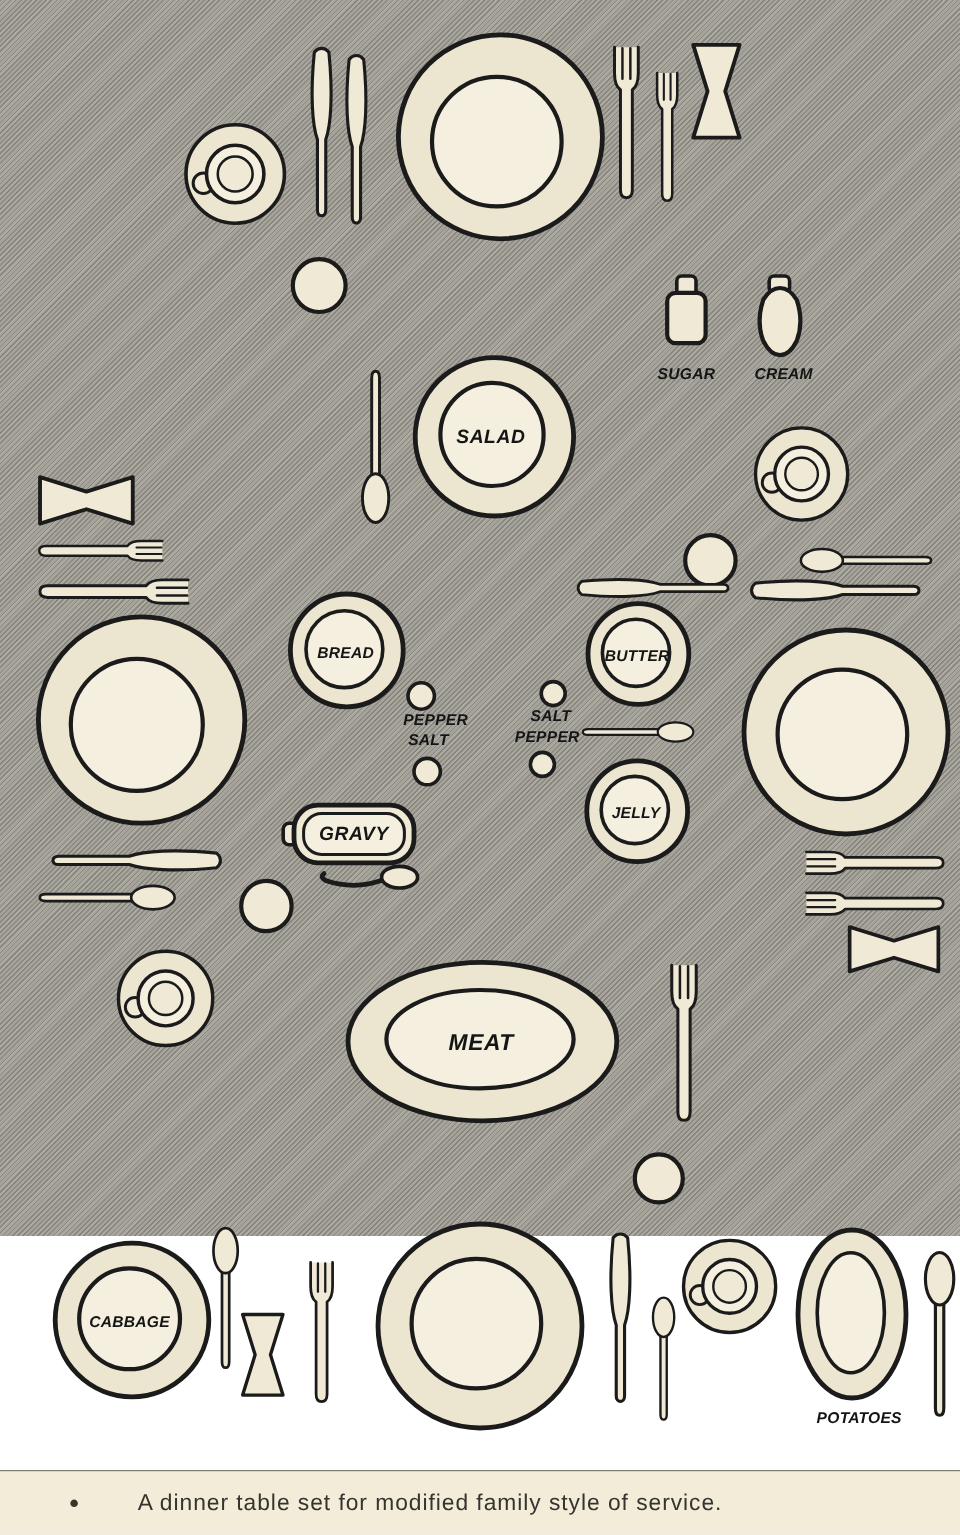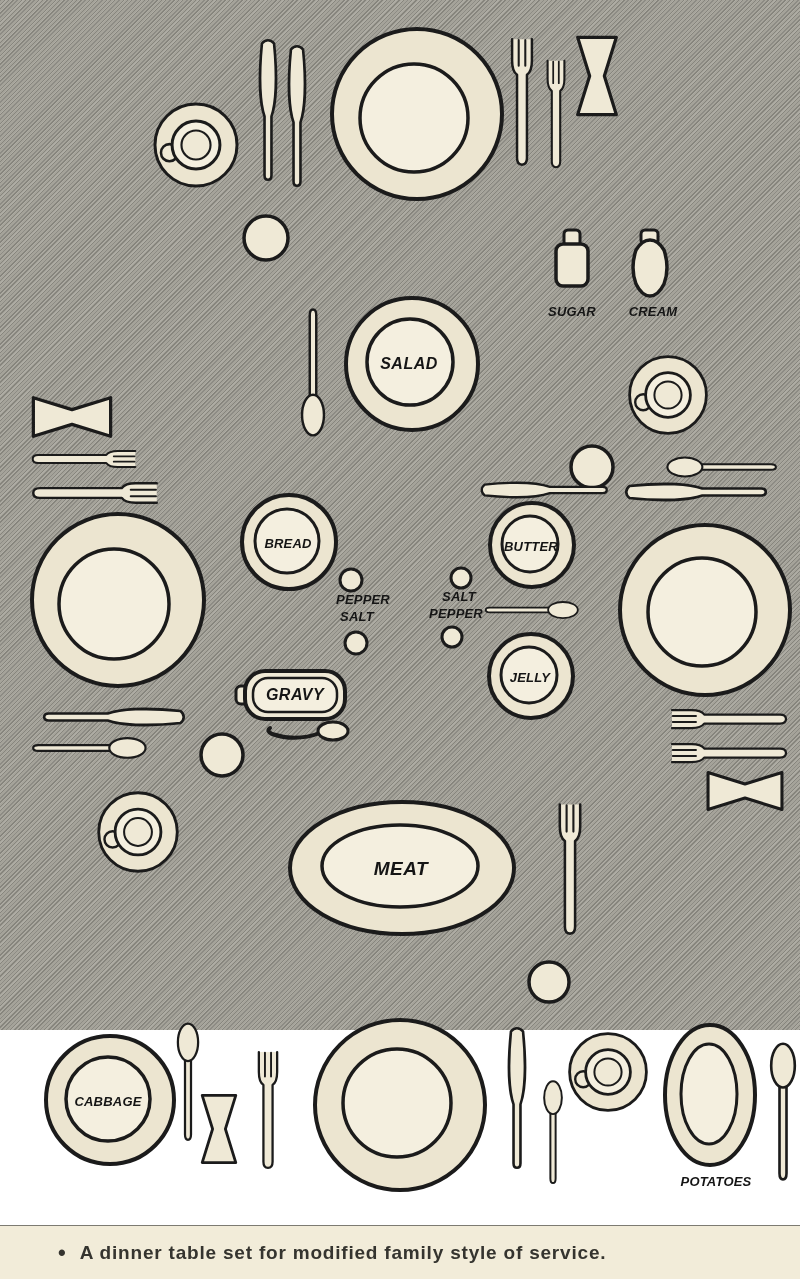--- a/index.html
+++ b/index.html
@@ -27,21 +27,21 @@
     background:#f2ecd9;
     border-top:1px solid #7d7b72;
     display:flex;align-items:center;
     padding-left:58px;box-sizing:border-box;
     color:#35342f;
   }
   .caption-bar .bullet{
     font-size:22px;line-height:1;margin-right:14px;font-weight:bold;
   }
   .caption-bar .cap-text{
-    font-size:19px;font-weight:bold;letter-spacing:0.8px;
+    font-size:19px;font-weight:normal;letter-spacing:0.8px;margin-left:35px;
   }
   
   .ink{stroke:#1b1b1b;}
   .paper{fill:#efe9d6;}
   .paper2{fill:#f4efdf;}
   .lbl{
     font-family:"Liberation Sans",sans-serif;
     font-style:italic;font-weight:bold;fill:#151515;
     letter-spacing:0.5px;
   }

